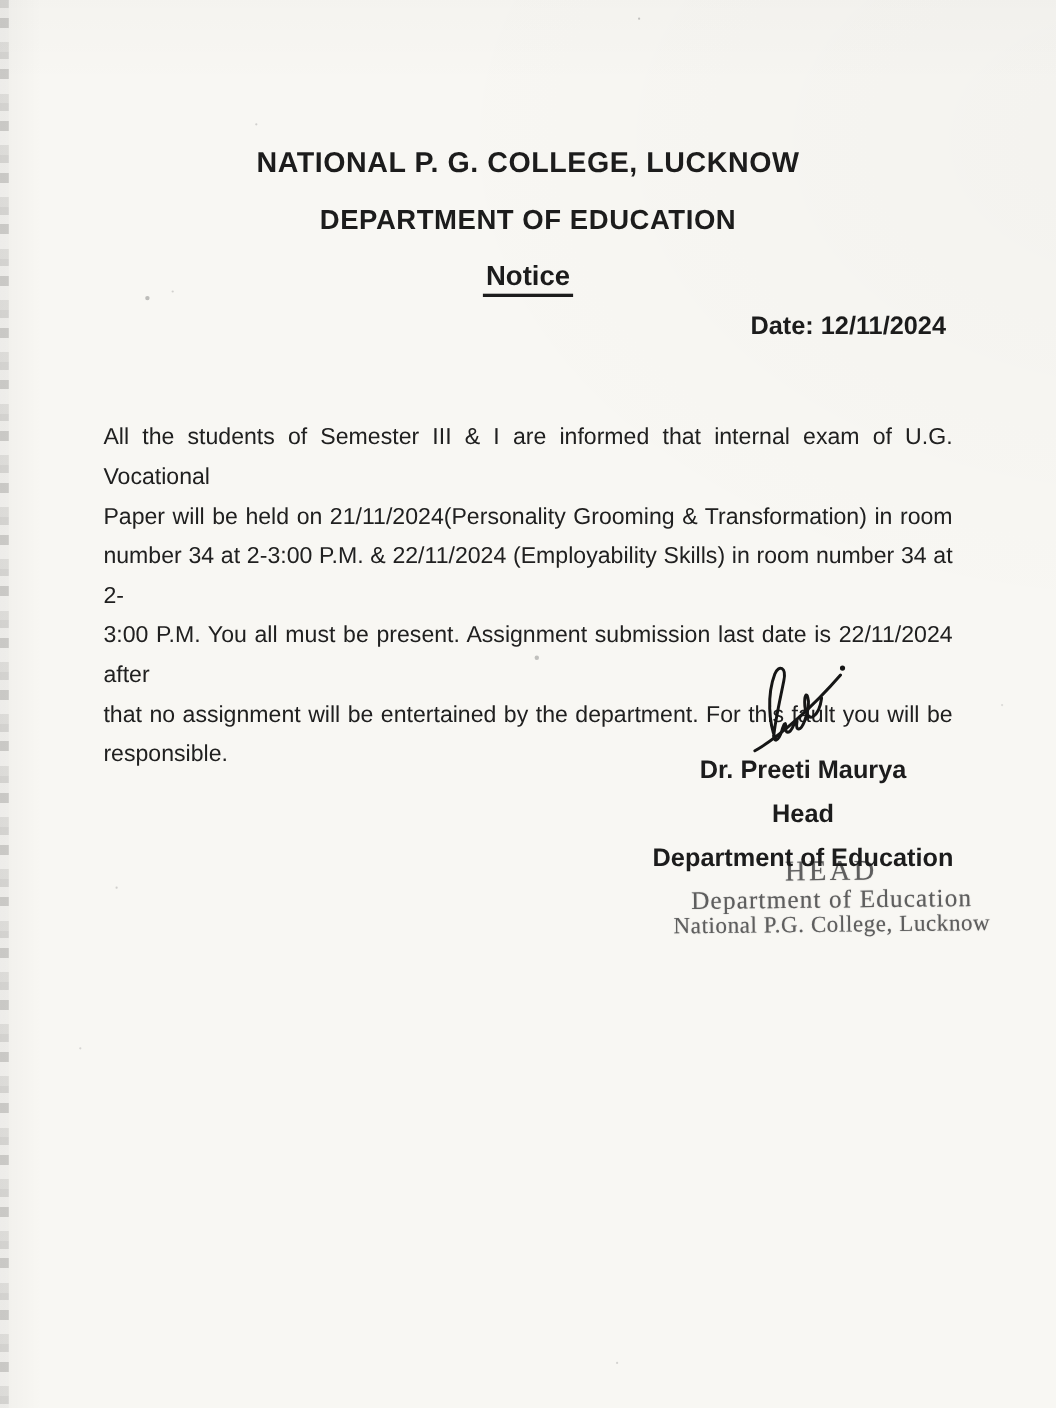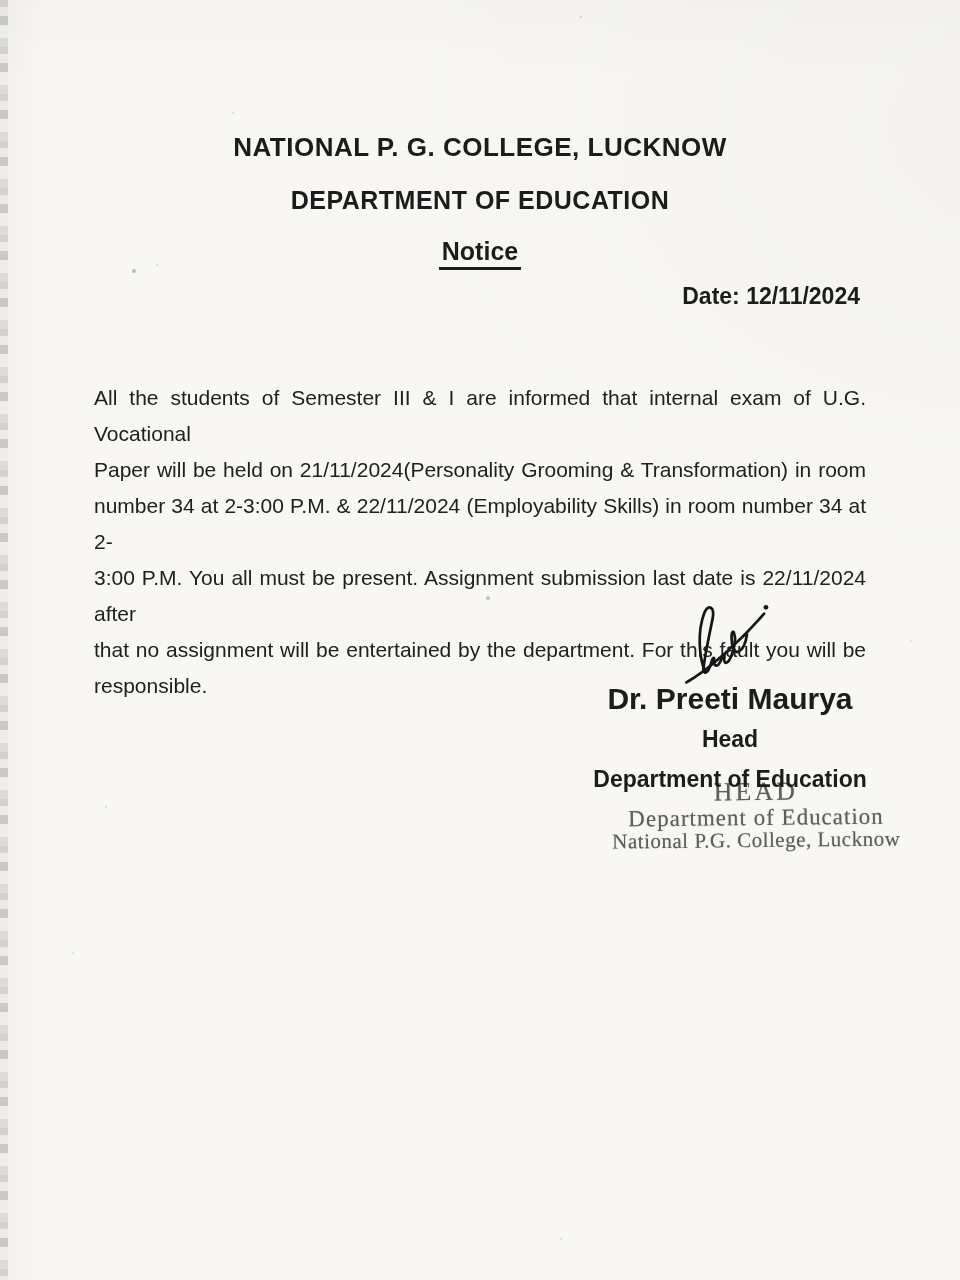--- a/index.html
+++ b/index.html
@@ -83,21 +83,21 @@
   }
   .signature-ink{
     position:absolute;left:676px;top:601px;width:102px;height:86px;
     z-index:3;
   }
   .signature-ink svg{width:100%;height:100%;}
   .signature-block{
     position:absolute;left:545px;top:679px;width:370px;
     text-align:center;z-index:2;
   }
-  .signer-name{font-size:30px;font-weight:bold;line-height:40px;}
+  .signer-name{font-size:23px;font-weight:bold;line-height:40px;}
   .signer-designation{font-size:23px;font-weight:bold;line-height:40px;}
   .signer-department{font-size:23px;font-weight:bold;line-height:40px;}
   .stamp-block{
     position:absolute;left:556px;top:779px;width:400px;
     text-align:center;
     font-family:"Liberation Serif", serif;
     color:#5e5e5e;
     z-index:1;
     transform:rotate(-0.6deg);
     text-shadow:0 0 1px rgba(94,94,94,0.55);

